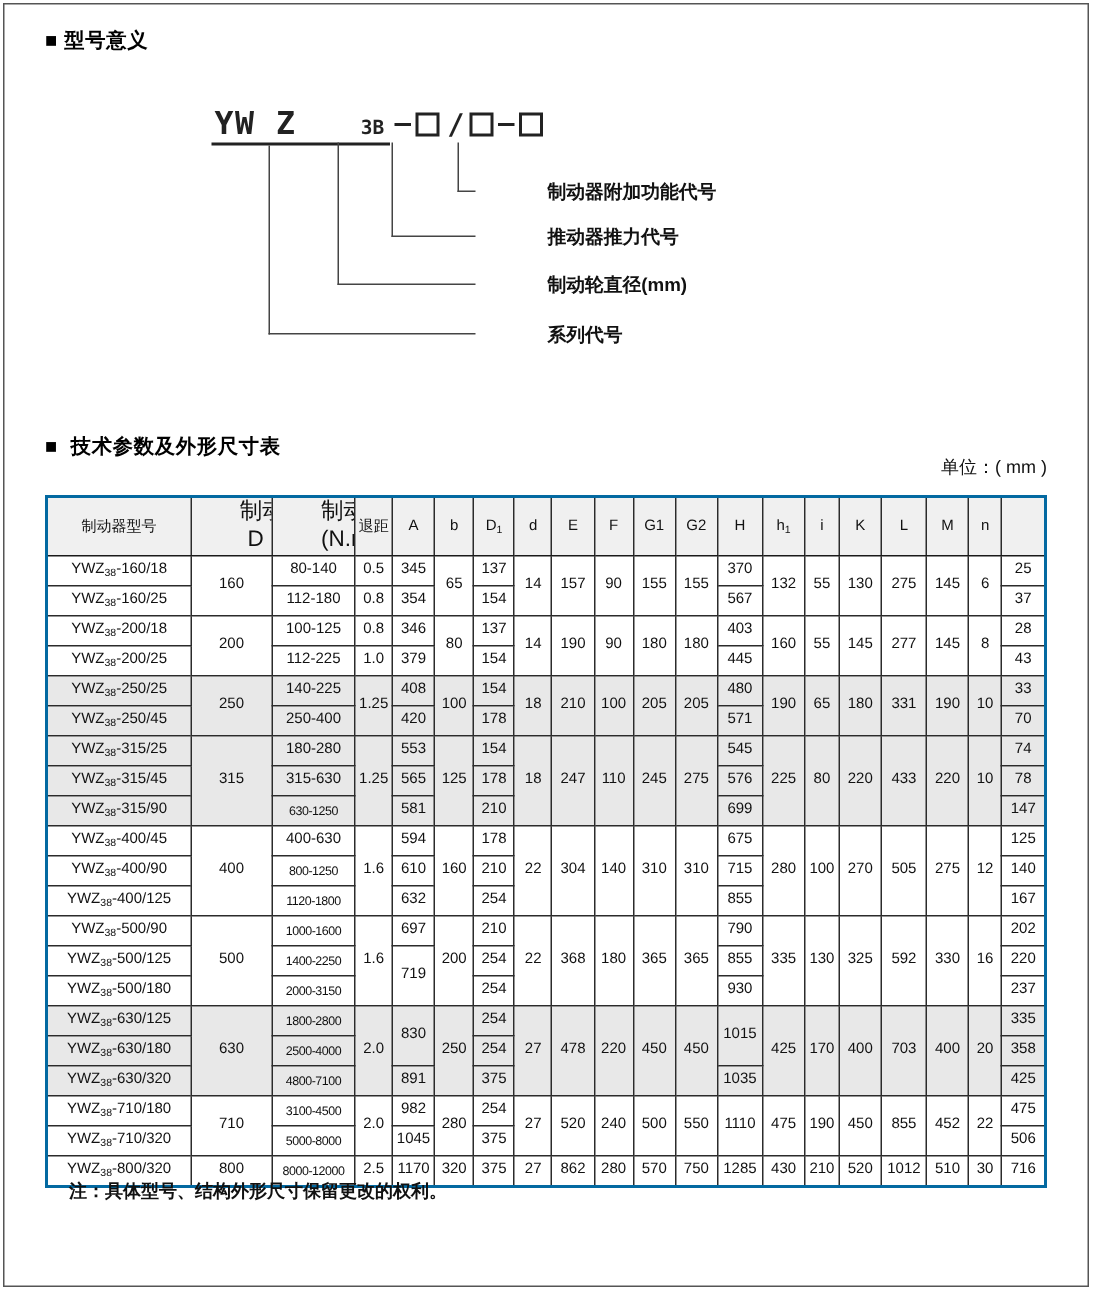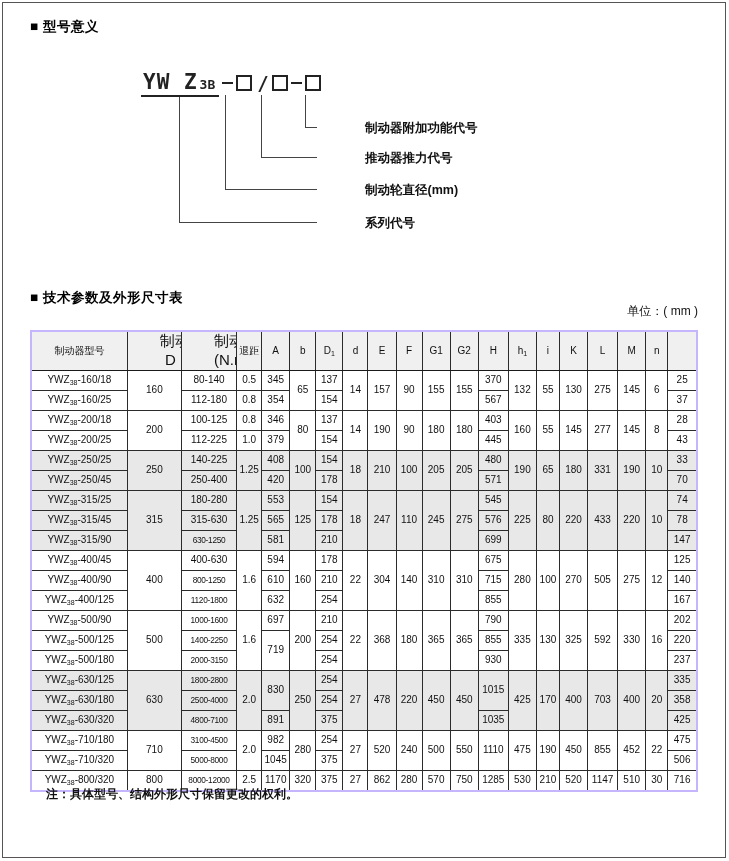--- a/index.html
+++ b/index.html
@@ -3,40 +3,40 @@
 <meta charset="utf-8">
 <style>
   html,body{margin:0;padding:0;}
   body{
     width:729px;height:861px;position:relative;background:#ffffff;
     font-family:"Liberation Sans",sans-serif;color:#111;overflow:hidden;
   }
   .frame{position:absolute;left:2px;top:2px;right:3px;bottom:3px;border:1.5px solid #555;pointer-events:none;}
   .sec-title{position:absolute;font-size:13.5px;font-weight:bold;color:#000;letter-spacing:0.5px;}
   .sec1{left:30px;top:18px;}
-  .sec2{left:30px;top:289px;}
+  .sec2{left:30px;top:289px;font-family:Liberation Mono, monospace;}
   .unit-label{position:absolute;right:31px;top:303px;font-size:12px;color:#111;}
   .note{position:absolute;left:30px;top:786px;font-size:12px;font-weight:700;color:#111;margin-left:16px;}
 
   
   .diagram{position:absolute;left:0;top:0;width:729px;height:280px;}
   .model-code{position:absolute;left:141px;top:68px;display:flex;align-items:center;height:30px;}
-  .code-underline{display:inline-flex;align-items:baseline;border-bottom:2.5px solid #222;padding:0 4px 1px 2px;}
+  .code-underline{display:inline-flex;align-items:baseline;border-bottom:2.5px solid #222;padding:0 4px 1px 2px;gap:41px;}
   .code-main{font-family:"DejaVu Sans Mono",monospace;font-size:21px;font-weight:bold;letter-spacing:1px;color:#222;}
   .code-sub{font-family:"DejaVu Sans Mono",monospace;font-size:13px;font-weight:bold;margin-left:2px;color:#222;}
   .h-dash{width:11px;height:2px;background:#222;margin:0 3px;display:inline-block;}
   .code-box{width:12px;height:12px;border:2px solid #222;display:inline-block;background:#fff;}
   .code-slash{font-family:"DejaVu Sans Mono",monospace;font-size:19px;font-weight:bold;margin:0 3px 0 5px;color:#222;}
   .conn{position:absolute;border-left:1.5px solid #444;border-bottom:1.5px solid #444;box-sizing:border-box;}
   .dlabel{position:absolute;font-size:12.5px;font-weight:600;color:#111;white-space:nowrap;padding-left:40px;}
 
   
   .spec-table{
     position:absolute;left:30px;top:330px;width:668px;
-    border-collapse:collapse;table-layout:fixed;border:2px solid #c4b5fd;
+    border-collapse:collapse;table-layout:fixed;border:2px solid #0369a1;
   }
   .spec-table th,.spec-table td{
     border:1px solid #2b2b2b;text-align:center;vertical-align:middle;
     padding:0;font-size:10px;color:#111;overflow:hidden;white-space:nowrap;
   }
   .spec-table thead th{height:37px;background:#f0f0f0;font-weight:normal;border-bottom:1.5px solid #1a1a1a;}
   .spec-table thead th.multi{font-size:15px;line-height:1.25;padding-left:32px;}
   .spec-table tbody td{height:19px;line-height:1;}
   .spec-table td.sm{font-size:8.3px;letter-spacing:-0.3px;}
   .spec-table td.model{font-size:10px;}
@@ -402,24 +402,24 @@
         <td>2.5</td>
         <td>1170</td>
         <td>320</td>
         <td>375</td>
         <td>27</td>
         <td>862</td>
         <td>280</td>
         <td>570</td>
         <td>750</td>
         <td>1285</td>
-        <td>530</td>
+        <td>430</td>
         <td>210</td>
         <td>520</td>
-        <td>1147</td>
+        <td>1012</td>
         <td>510</td>
         <td>30</td>
         <td>716</td>
       </tr>
     </tbody>
 </table>
 
 <div class="note">注：具体型号、结构外形尺寸保留更改的权利。</div>
 
 </body></html>

